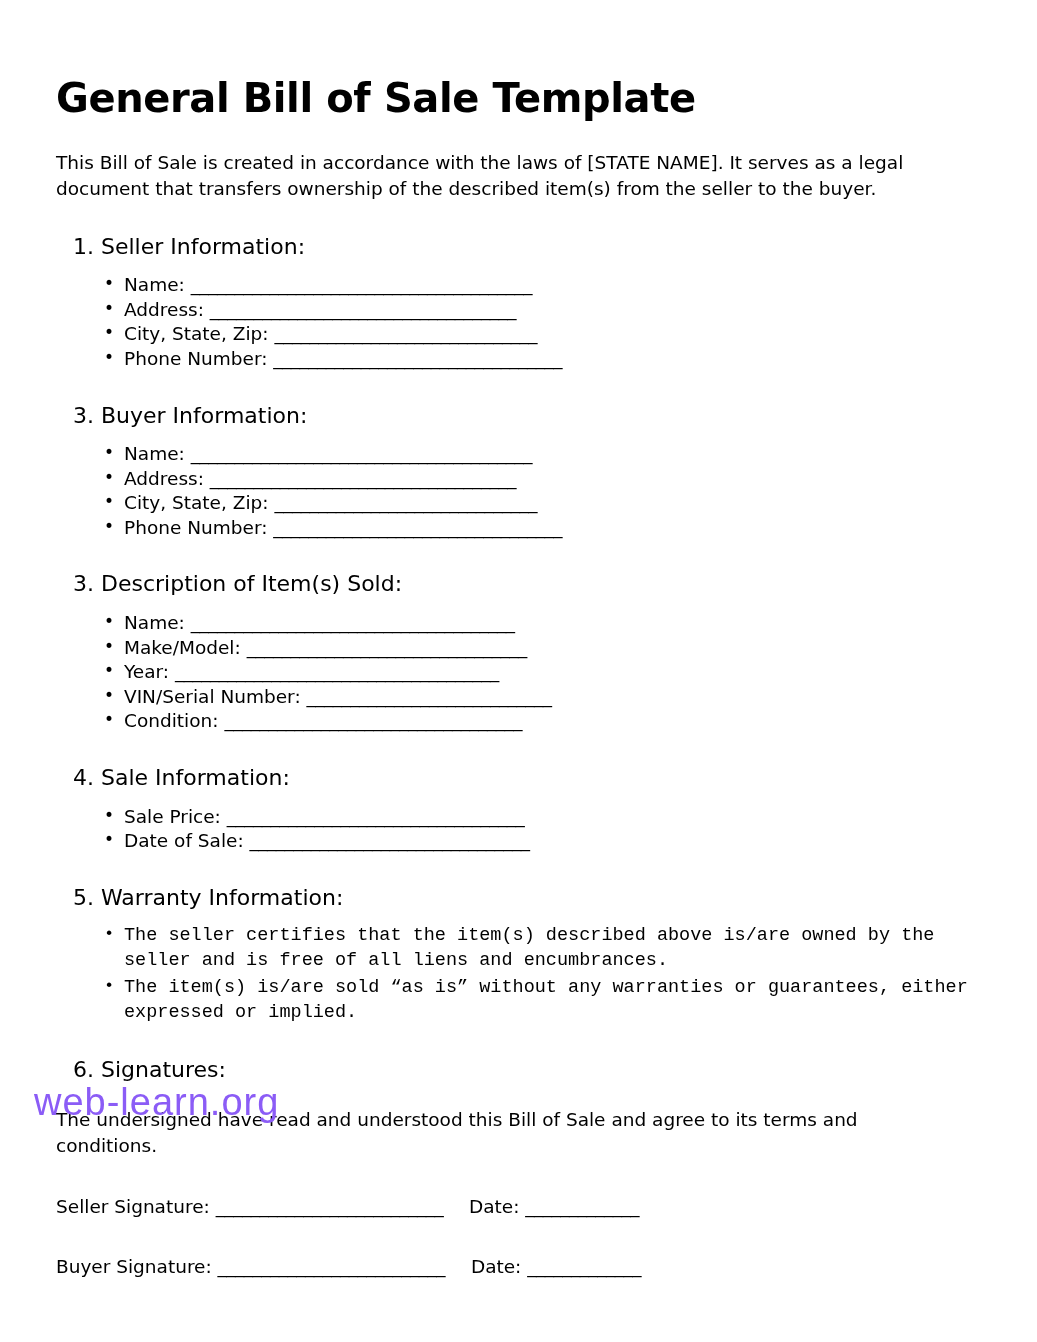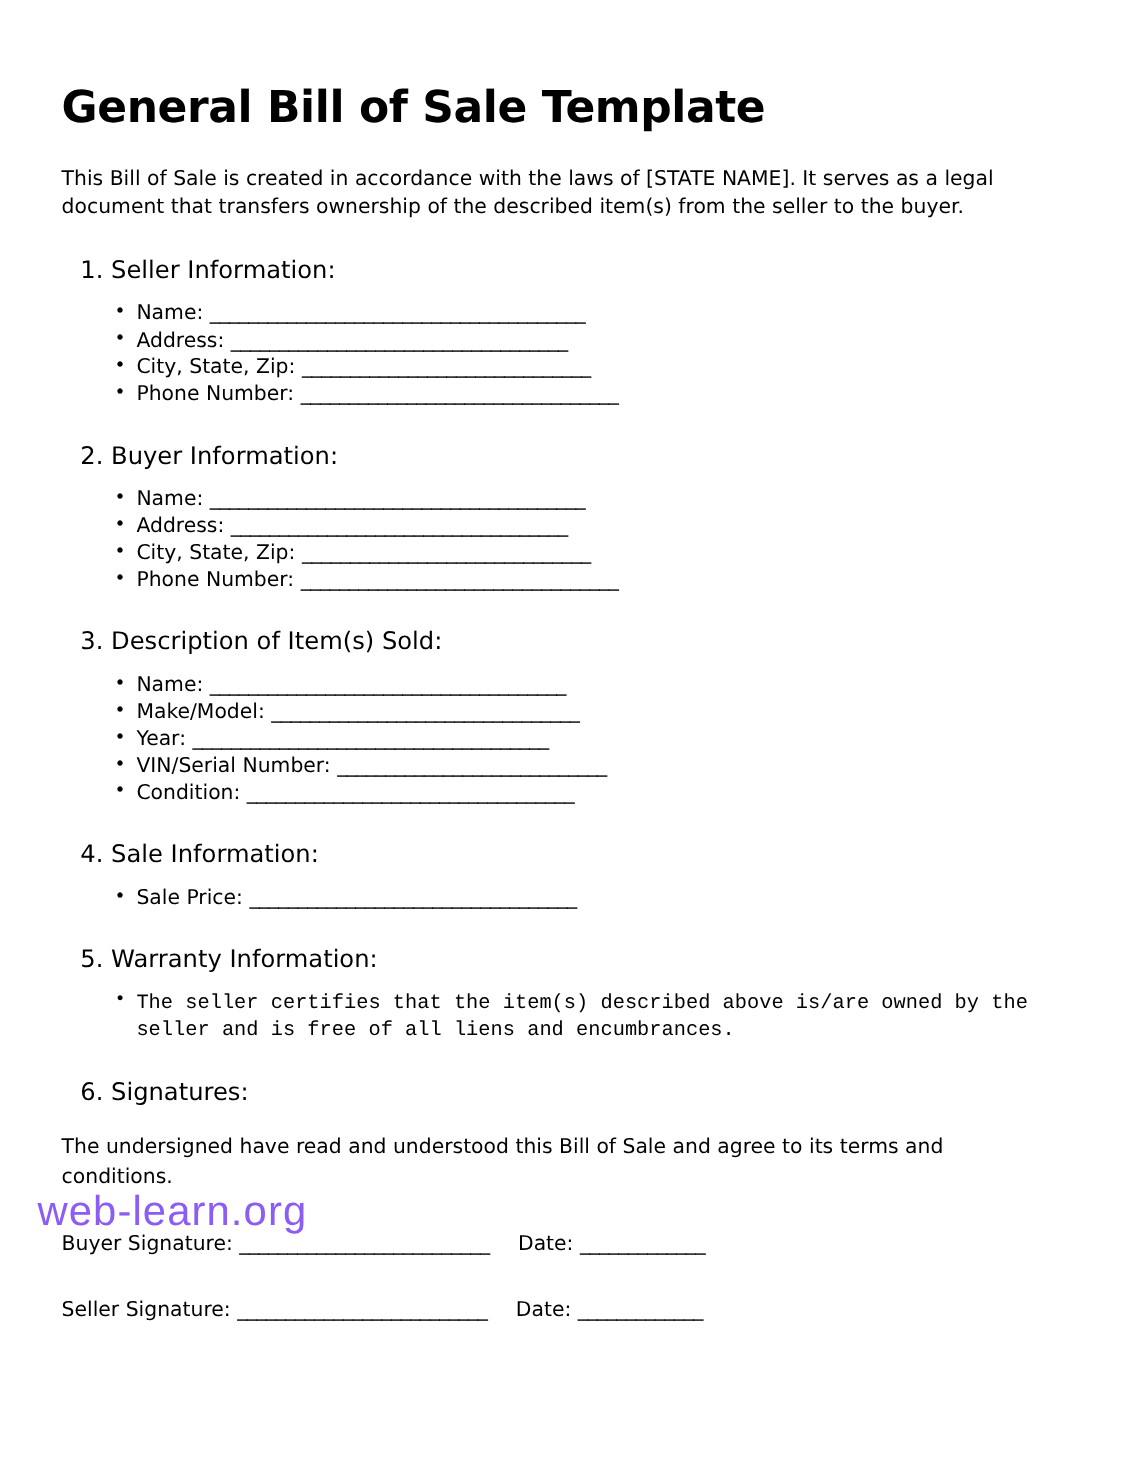--- a/index.html
+++ b/index.html
@@ -120,60 +120,62 @@
   <p class="intro">This Bill of Sale is created in accordance with the laws of [STATE NAME]. It serves as a legal document that transfers ownership of the described item(s) from the seller to the buyer.</p>
 
   <h2 class="section-heading">1. Seller Information:</h2>
   <ul class="field-list">
     <li><span>Name:</span> <span class="blank">_______________________________________</span></li>
     <li><span>Address:</span> <span class="blank">___________________________________</span></li>
     <li><span>City, State, Zip:</span> <span class="blank">______________________________</span></li>
     <li><span>Phone Number:</span> <span class="blank">_________________________________</span></li>
   </ul>
 
-  <h2 class="section-heading">2. Buyer Information:</h2>
+  <h2 class="section-heading">3. Buyer Information:</h2>
   <ul class="field-list">
     <li><span>Name:</span> <span class="blank">_______________________________________</span></li>
     <li><span>Address:</span> <span class="blank">___________________________________</span></li>
     <li><span>City, State, Zip:</span> <span class="blank">______________________________</span></li>
     <li><span>Phone Number:</span> <span class="blank">_________________________________</span></li>
   </ul>
 
   <h2 class="section-heading">3. Description of Item(s) Sold:</h2>
   <ul class="field-list">
     <li><span>Name:</span> <span class="blank">_____________________________________</span></li>
     <li><span>Make/Model:</span> <span class="blank">________________________________</span></li>
     <li><span>Year:</span> <span class="blank">_____________________________________</span></li>
     <li><span>VIN/Serial Number:</span> <span class="blank">____________________________</span></li>
     <li><span>Condition:</span> <span class="blank">__________________________________</span></li>
   </ul>
 
   <h2 class="section-heading">4. Sale Information:</h2>
   <ul class="field-list">
     <li><span>Sale Price:</span> <span class="blank">__________________________________</span></li>
+    <li><span>Date of Sale:</span> <span class="blank">________________________________</span></li>
   </ul>
 
   <h2 class="section-heading">5. Warranty Information:</h2>
   <ul class="para-list">
     <li>The seller certifies that the item(s) described above is/are owned by the seller and is free of all liens and encumbrances.</li>
+    <li>The item(s) is/are sold “as is” without any warranties or guarantees, either expressed or implied.</li>
   </ul>
 
   <h2 class="section-heading">6. Signatures:</h2>
   <p class="body-para">The undersigned have read and understood this Bill of Sale and agree to its terms and conditions.</p>
 
   <div class="sig-row">
-    <span>Buyer Signature:</span>
+    <span>Seller Signature:</span>
     <span class="blank">__________________________</span>
     <span class="gap"></span>
     <span>Date:</span>
     <span class="blank">_____________</span>
   </div>
 
   <div class="sig-row">
-    <span>Seller Signature:</span>
+    <span>Buyer Signature:</span>
     <span class="blank">__________________________</span>
     <span class="gap"></span>
     <span>Date:</span>
     <span class="blank">_____________</span>
   </div>
 
   <div class="watermark">web-learn.org</div>
 
 </div>
 

